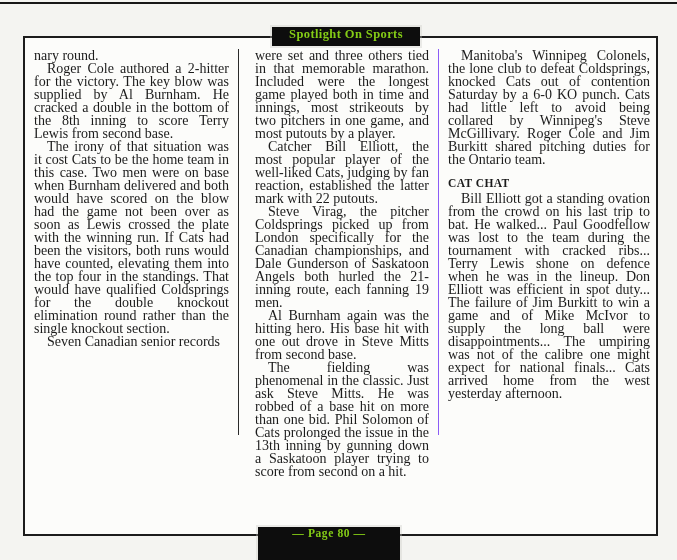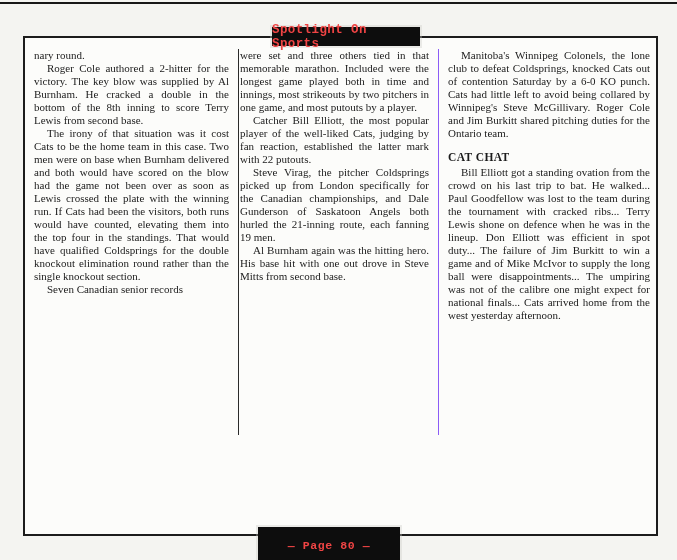--- a/index.html
+++ b/index.html
@@ -15,46 +15,45 @@
     position:absolute; left:0; top:2px; width:677px; height:2px;
     background:#171717;
   }
   .frame {
     position:absolute; left:23px; top:36px; width:635px; height:500px;
     border:2px solid #1c1c1c;
     background:#fcfcfa;
   }
   .banner {
     position:absolute;
-    background:#0d0d0d; color:#ef4444;
-    display:flex; align-items:center; justify-content:center;
+    background:#0d0d0d; color:#84cc16;
+    display:flex; align-items:flex-start; justify-content:center;
     font-weight:bold;
     z-index:3;
     box-shadow:0 0 0 2px rgba(200,200,195,0.35);
-    font-family:Liberation Mono, monospace;
   }
   .banner.header {
     left:272px; top:27px; width:148px; height:19px;
     font-size:12.5px; letter-spacing:0.4px;
   }
   .banner.footer {
     left:258px; top:527px; width:142px; height:36px;
     font-size:11.5px; letter-spacing:0.6px;
   }
   .columns {
     position:absolute; left:34px; top:49px; width:616px; height:386px;
     display:flex;
     z-index:2;
   }
   .column { height:100%; }
   .column.c1 { flex:0 0 204px; padding-right:9px; }
-  .column.c2 { flex:0 0 200px; border-left:1px solid #2a2a2a; padding:0 9px 0 1px; }
+  .column.c2 { flex:0 0 200px; border-left:1px solid #2a2a2a; padding:0 9px 0 16px; }
   .column.c3 { flex:0 0 212px; border-left:1px solid #8b5cf6; padding-left:9px; }
   .para {
-    font-size:11px; line-height:13px;
+    font-size:14px; line-height:13px;
     text-align:justify;
     color:#1b1b1b;
   }
   .para.indent { text-indent:13px; }
   .cat-heading {
     font-size:11.5px; line-height:13px;
     font-weight:bold; letter-spacing:0.4px;
     margin:11px 0 2px 0;
   }
 </style>
@@ -74,20 +73,21 @@
       <p class="para">nary round.</p>
       <p class="para indent">Roger Cole authored a 2-hitter for the victory. The key blow was supplied by Al Burnham. He cracked a double in the bottom of the 8th inning to score Terry Lewis from second base.</p>
       <p class="para indent">The irony of that situation was it cost Cats to be the home team in this case. Two men were on base when Burnham delivered and both would have scored on the blow had the game not been over as soon as Lewis crossed the plate with the winning run. If Cats had been the visitors, both runs would have counted, elevating them into the top four in the standings. That would have qualified Coldsprings for the double knockout elimination round rather than the single knockout section.</p>
       <p class="para indent">Seven Canadian senior records</p>
     </div>
     <div class="column c2">
       <p class="para">were set and three others tied in that memorable marathon. Included were the longest game played both in time and innings, most strikeouts by two pitchers in one game, and most putouts by a player.</p>
       <p class="para indent">Catcher Bill Elliott, the most popular player of the well-liked Cats, judging by fan reaction, established the latter mark with 22 putouts.</p>
       <p class="para indent">Steve Virag, the pitcher Coldsprings picked up from London specifically for the Canadian championships, and Dale Gunderson of Saskatoon Angels both hurled the 21-inning route, each fanning 19 men.</p>
       <p class="para indent">Al Burnham again was the hitting hero. His base hit with one out drove in Steve Mitts from second base.</p>
+      <p class="para indent">The fielding was phenomenal in the classic. Just ask Steve Mitts. He was robbed of a base hit on more than one bid. Phil Solomon of Cats prolonged the issue in the 13th inning by gunning down a Saskatoon player trying to score from second on a hit.</p>
     </div>
     <div class="column c3">
       <p class="para indent">Manitoba's Winnipeg Colonels, the lone club to defeat Coldsprings, knocked Cats out of contention Saturday by a 6-0 KO punch. Cats had little left to avoid being collared by Winnipeg's Steve McGillivary. Roger Cole and Jim Burkitt shared pitching duties for the Ontario team.</p>
       <h3 class="cat-heading">CAT CHAT</h3>
       <p class="para indent">Bill Elliott got a standing ovation from the crowd on his last trip to bat. He walked... Paul Goodfellow was lost to the team during the tournament with cracked ribs... Terry Lewis shone on defence when he was in the lineup. Don Elliott was efficient in spot duty... The failure of Jim Burkitt to win a game and of Mike McIvor to supply the long ball were disappointments... The umpiring was not of the calibre one might expect for national finals... Cats arrived home from the west yesterday afternoon.</p>
     </div>
   </div>
 
 <div class="banner footer">
   <span>— Page 80 —</span>

